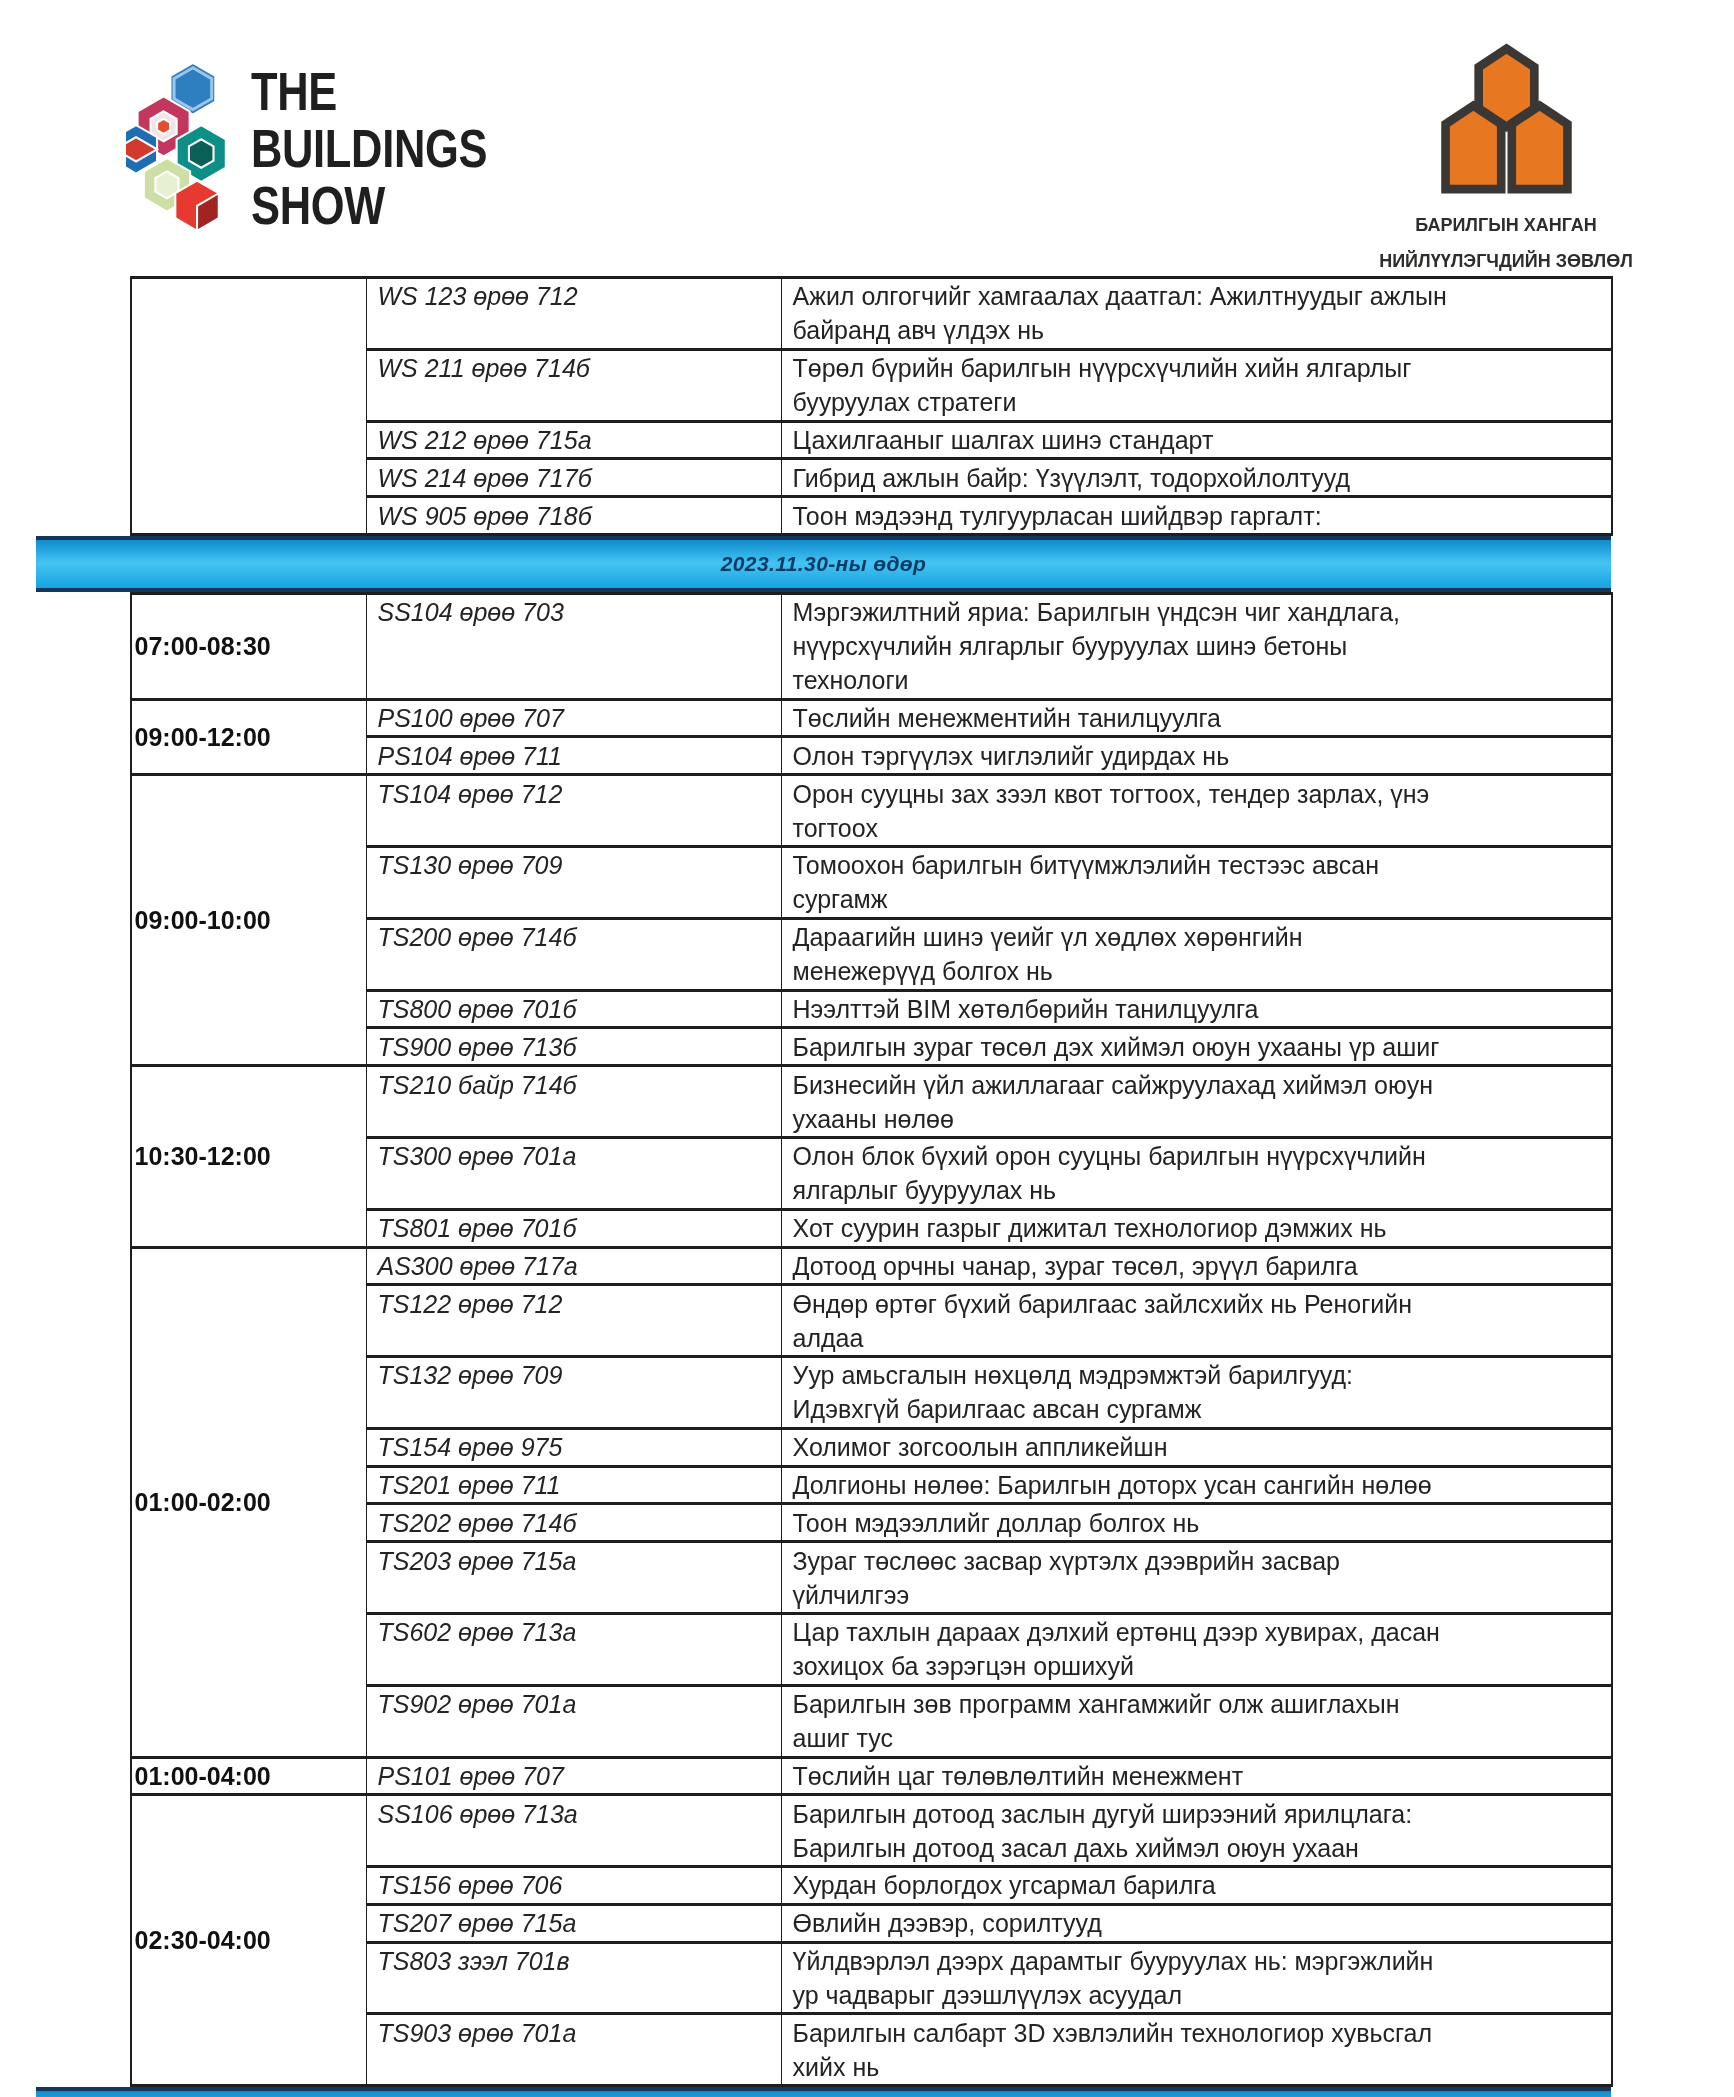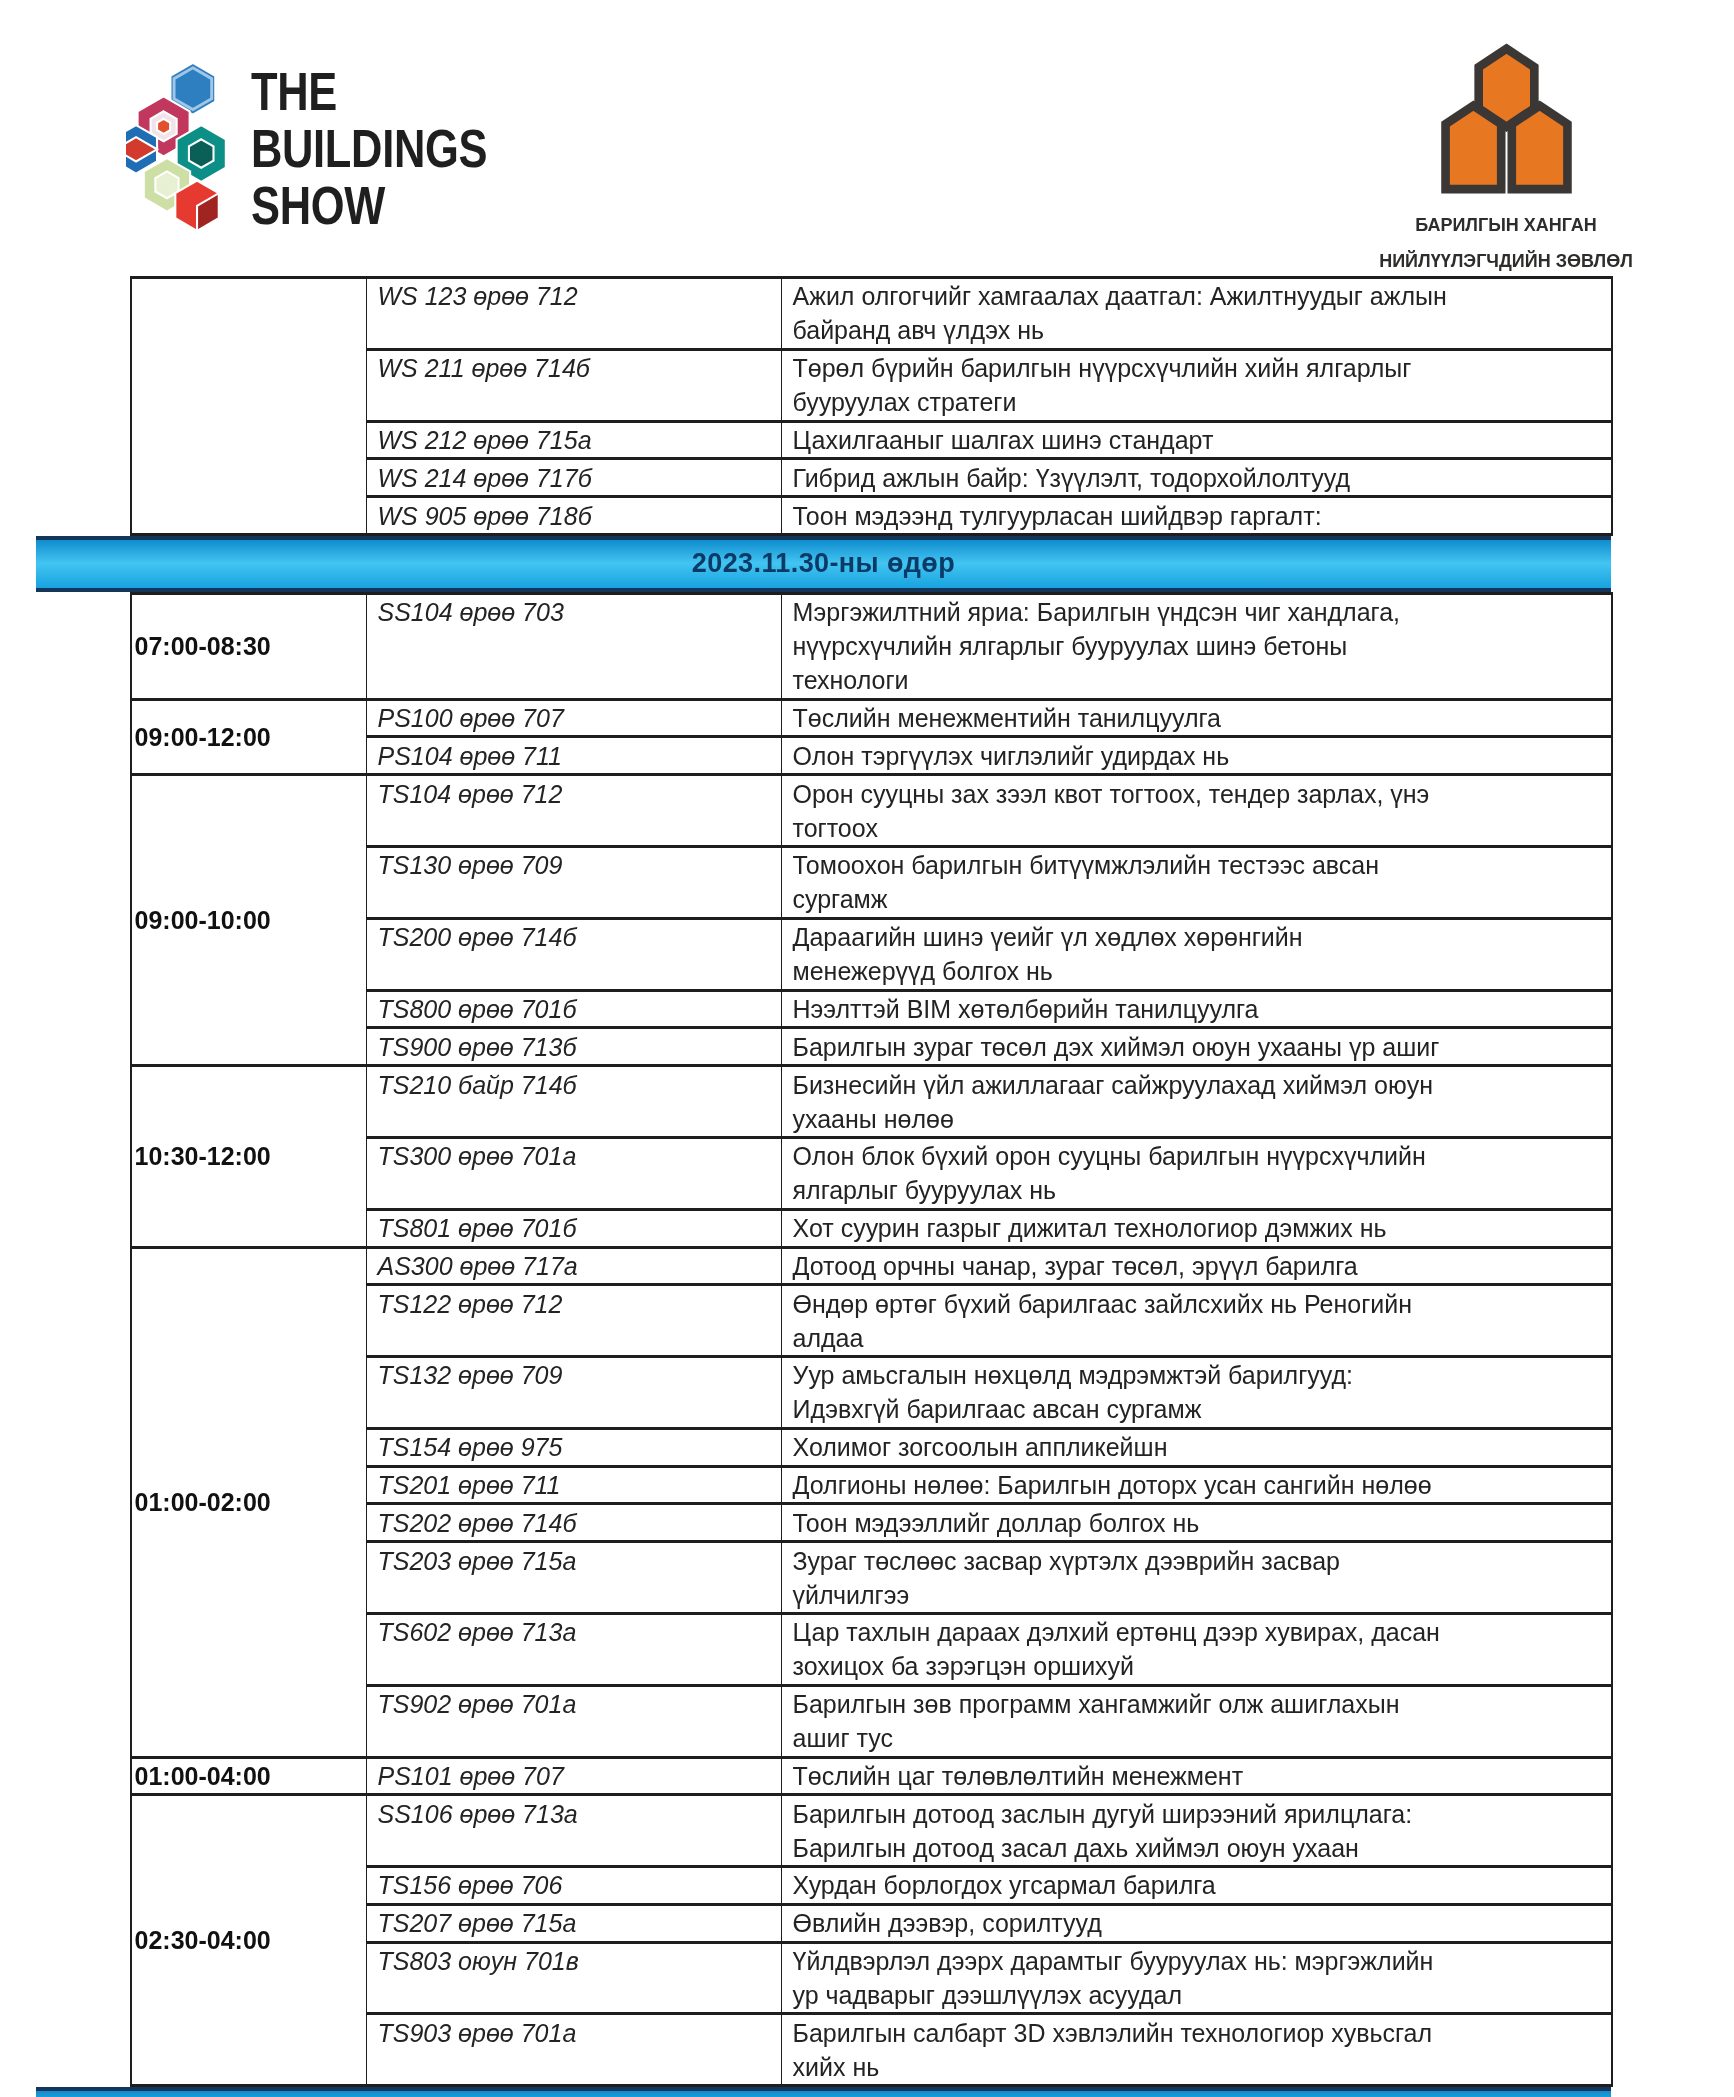--- a/index.html
+++ b/index.html
@@ -48,21 +48,21 @@
   td.title{border-left:1.7px solid var(--grid);white-space:pre-line;}
   .banner{
     box-sizing:border-box;
     margin-left:-94px;width:1575px;height:56px;
     border-top:4.6px solid var(--banner-border);
     border-bottom:4.6px solid var(--banner-border);
     background:linear-gradient(180deg,var(--banner-fill-top) 0%,var(--banner-fill-mid) 48%,var(--banner-fill-bottom) 100%);
     display:flex;align-items:center;justify-content:center;
   }
   .banner-label{
-    font-weight:700;font-size:27px;color:var(--banner-text);letter-spacing:0.4px;
+    font-weight:700;font-size:21px;color:var(--banner-text);letter-spacing:0.4px;font-style:italic;
   }
 </style>
 </head>
 <body>
 
 <div id="page">
 
   <svg id="brand-logo" viewBox="0 0 280 470" xmlns="http://www.w3.org/2000/svg">
     <g stroke="#ffffff" stroke-width="5">
       <polygon points="160,18 213.7,49 213.7,111 160,142 106.3,111 106.3,49" fill="#2e7fc0"></polygon>
@@ -252,21 +252,21 @@
           </tr>
           <tr>
             <td class="session">TS156 өрөө 706</td>
             <td class="title">Хурдан борлогдох угсармал барилга</td>
           </tr>
           <tr>
             <td class="session">TS207 өрөө 715а</td>
             <td class="title">Өвлийн дээвэр, сорилтууд</td>
           </tr>
           <tr>
-            <td class="session">TS803 оюун 701в</td>
+            <td class="session">TS803 зээл 701в</td>
             <td class="title">Үйлдвэрлэл дээрх дарамтыг бууруулах нь: мэргэжлийн
 ур чадварыг дээшлүүлэх асуудал</td>
           </tr>
           <tr>
             <td class="session">TS903 өрөө 701а</td>
             <td class="title">Барилгын салбарт 3D хэвлэлийн технологиор хувьсгал
 хийх нь</td>
           </tr>
         </tbody>
       </table>

